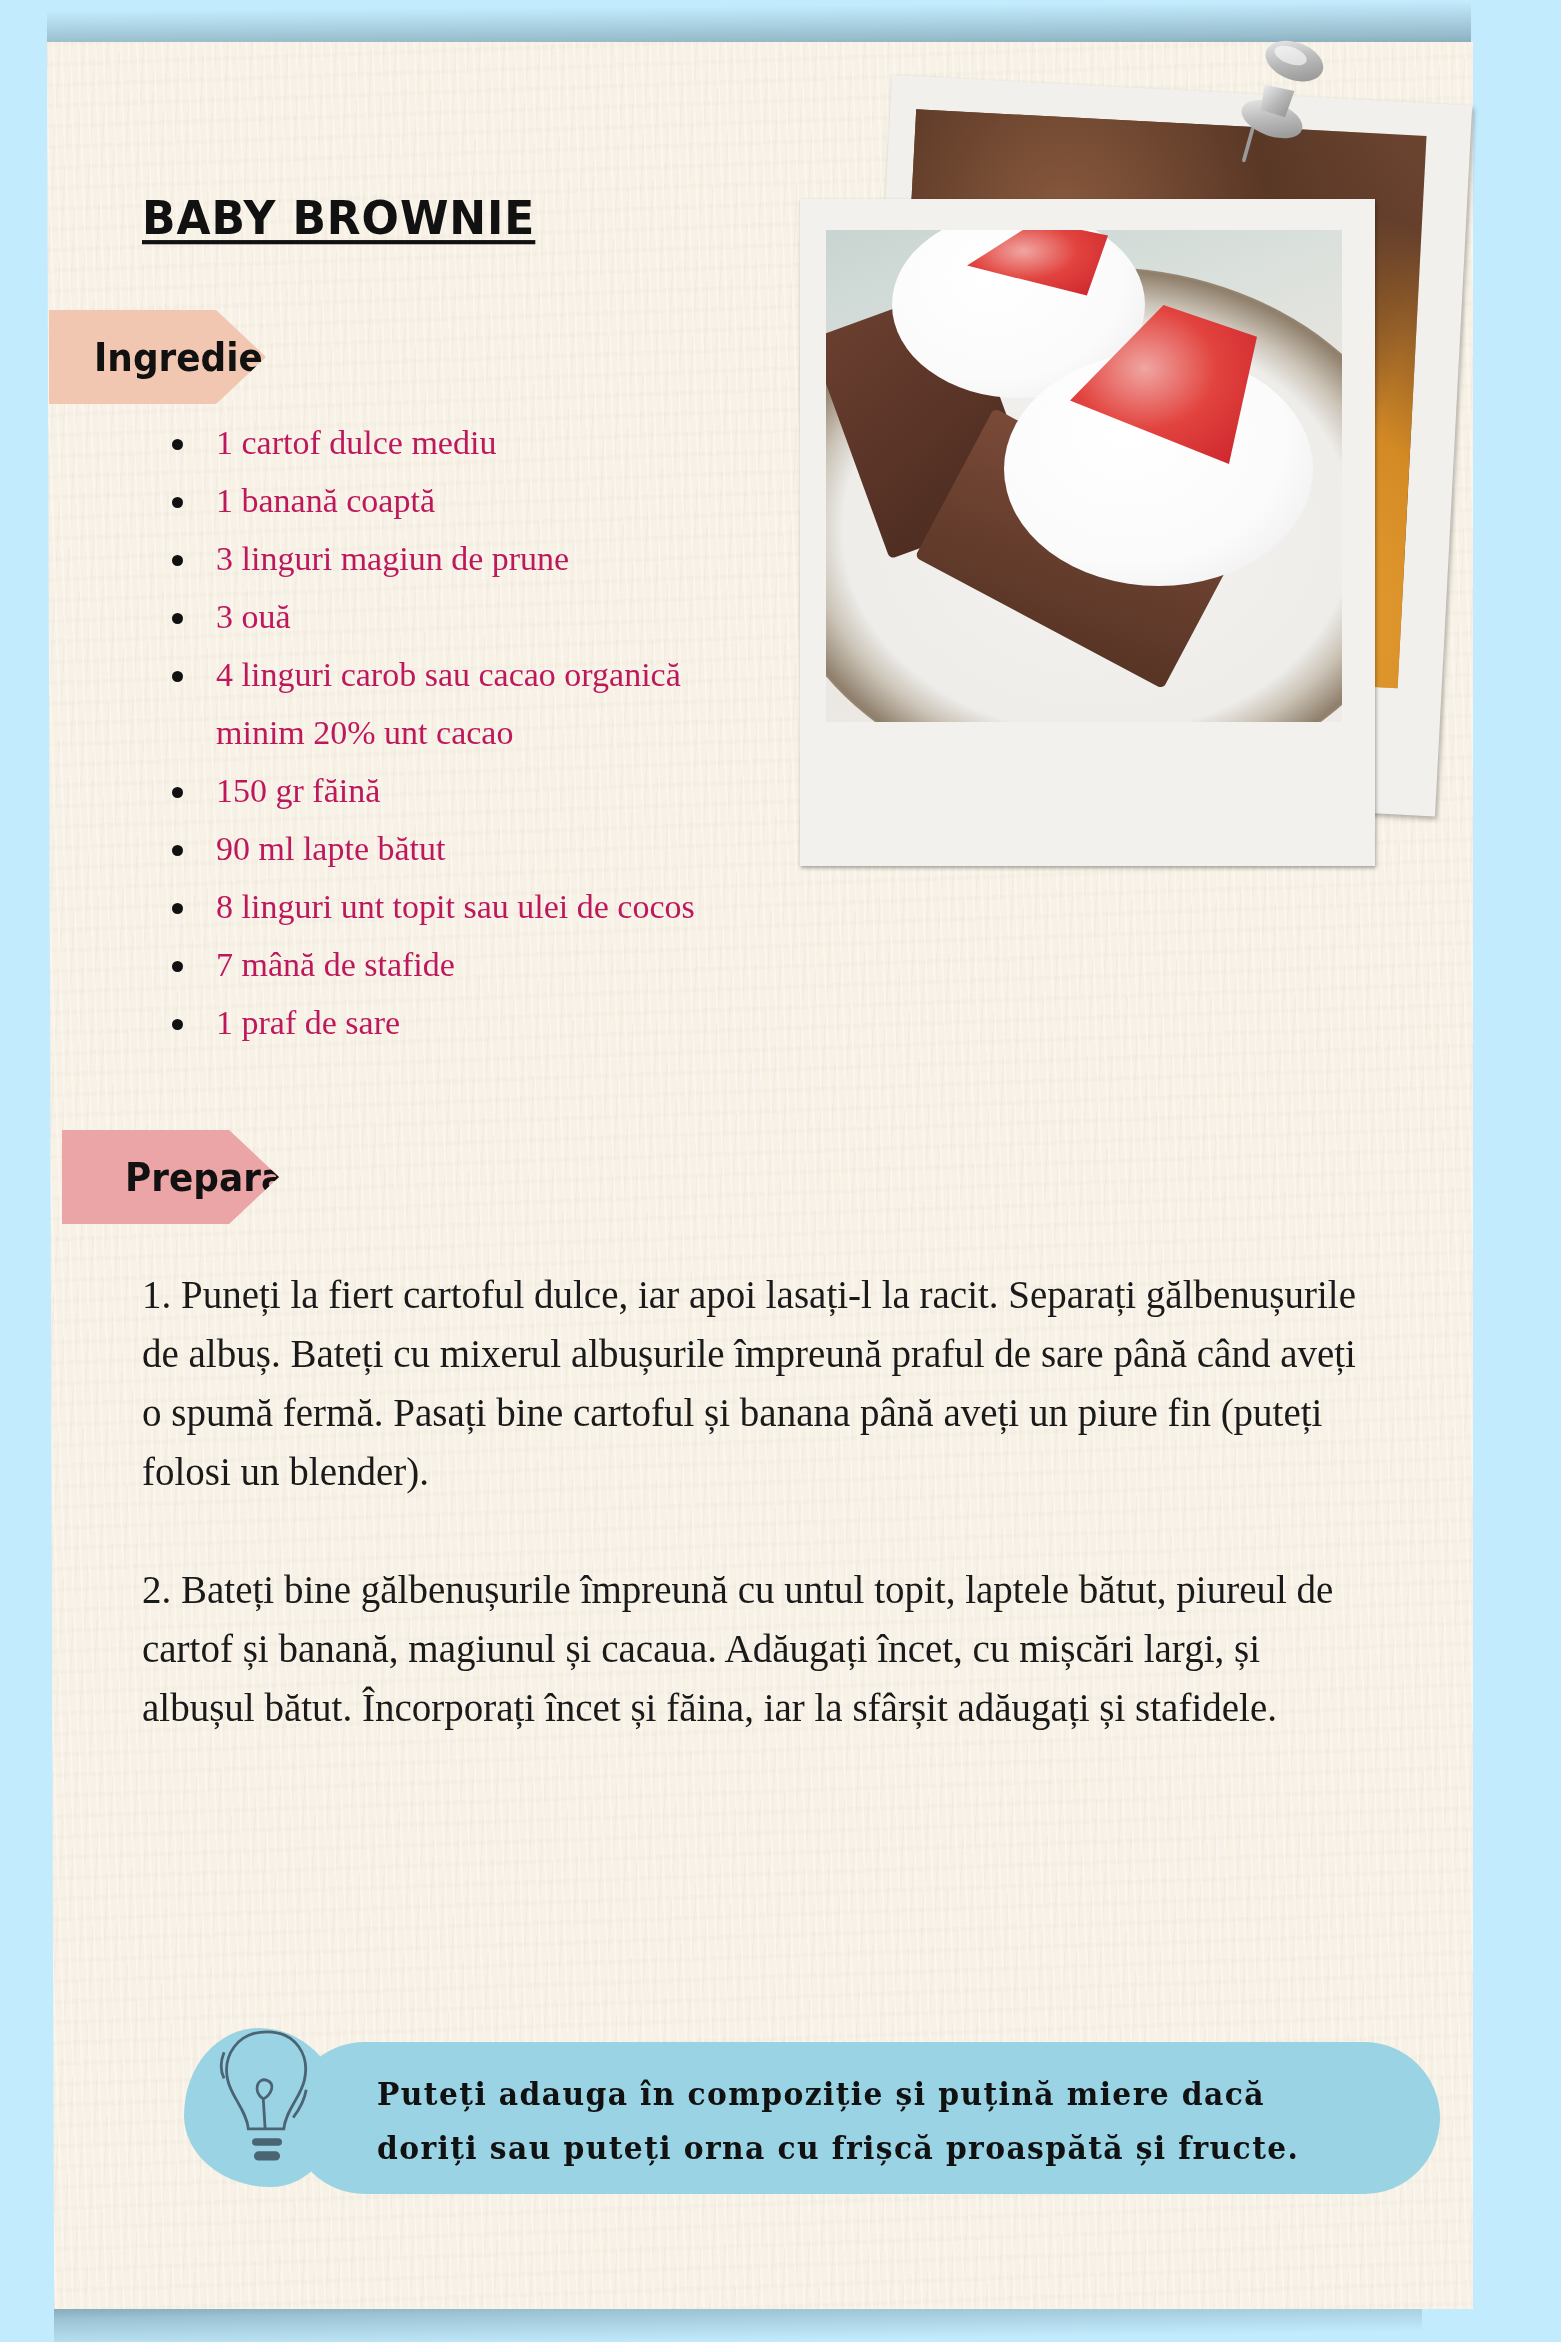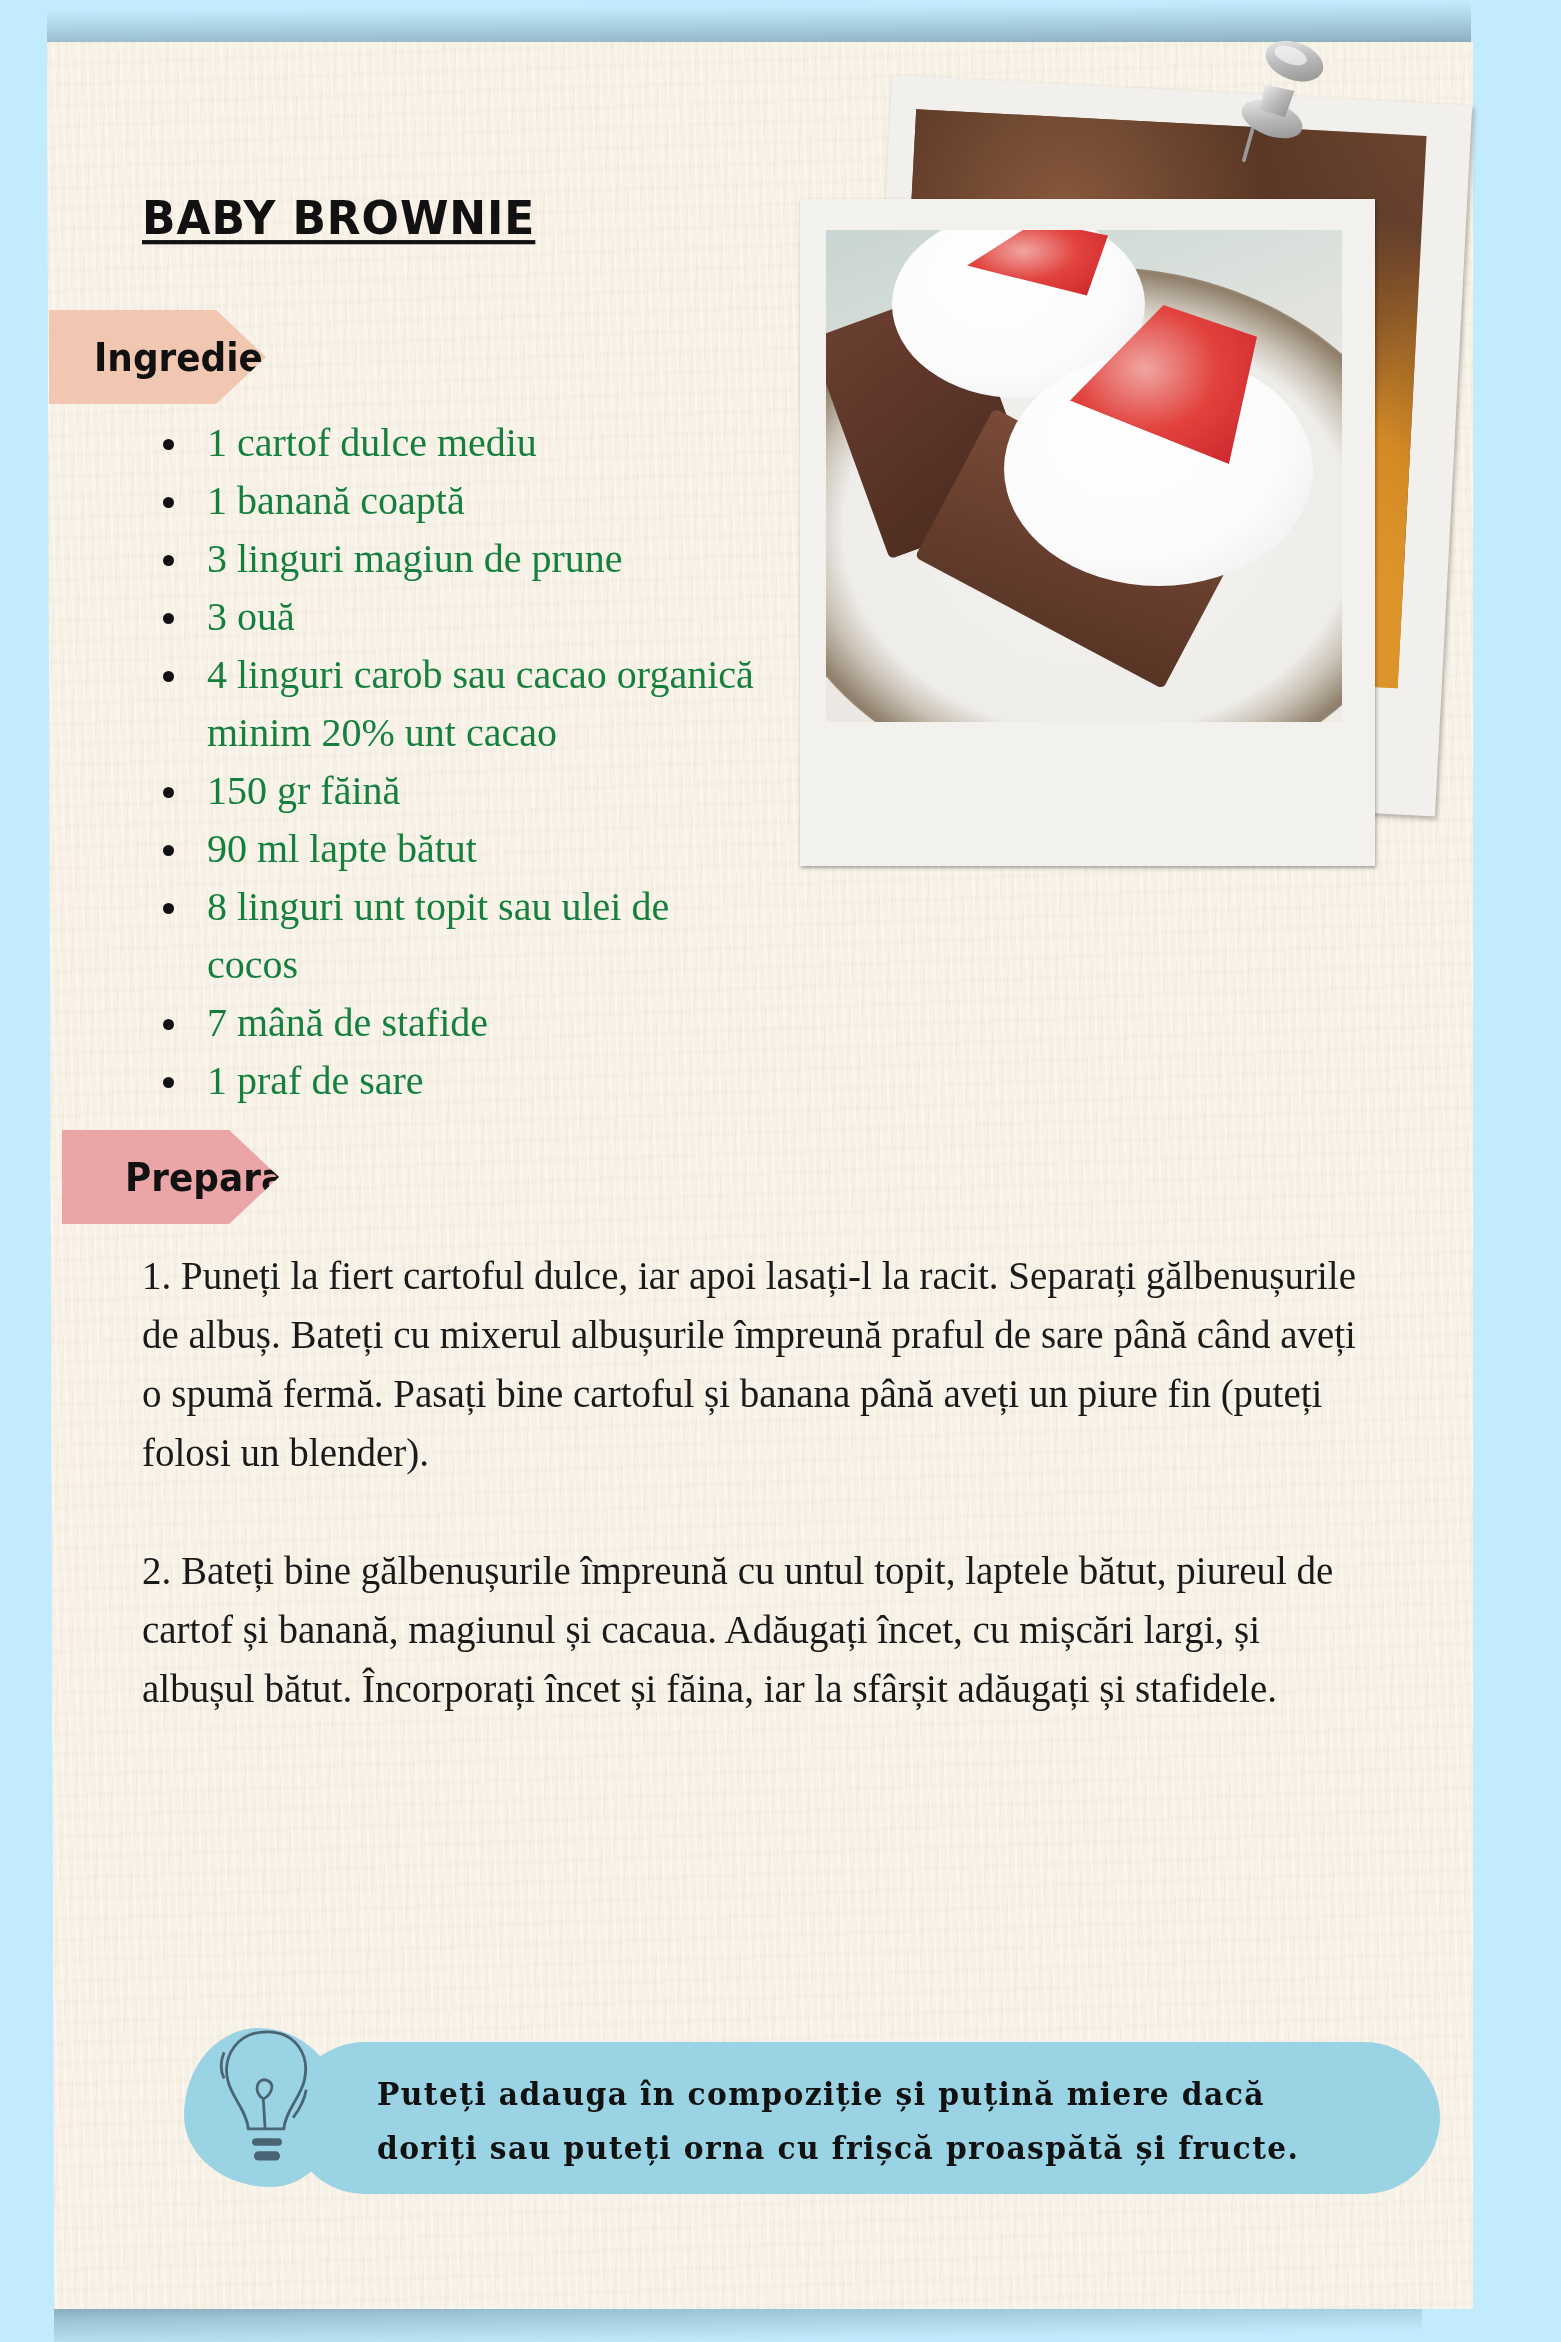--- a/index.html
+++ b/index.html
@@ -50,38 +50,38 @@
       font-family: "DejaVu Sans", sans-serif; font-weight: bold; color: #111;
       font-size: 39px;
       transform: scaleX(0.92); transform-origin: left center;
     }
     .banner.ingredients { left: 49px; top: 310px; width: 217px; background: #f2c7b2; width: 217px; }
     .banner.ingredients { width: 217px; }
     .banner.prep { left: 62px; top: 1130px; width: 217px; background: #eca5a6; }
 
     
     .ingredients-list {
-      position: absolute; left: 160px; top: 414px; width: 646px;
+      position: absolute; left: 169px; top: 414px; width: 646px;
       list-style: none;
-      font-family: "Liberation Serif", serif; font-size: 40px;
-      line-height: 58px; color: #15803d;
+      font-family: "Liberation Serif", serif; font-size: 34px;
+      line-height: 58px; color: #be185d;
     }
     .ingredients-list li { position: relative; padding-left: 47px; }
     .ingredients-list li::before {
       content: ""; position: absolute; left: 2.8px; top: 25px;
       width: 11.2px; height: 11.2px; border-radius: 50%; background: #111;
     }
 
     
     .steps {
       position: absolute; left: 142px; top: 1246px; width: 1237px;
       font-family: "Liberation Serif", serif; font-size: 39px;
       line-height: 59px; color: #1a1a1a;
     }
-    .steps p { margin-bottom: 59px; }
+    .steps p { margin-bottom: 59px; margin-top: 19px; }
 
     
     .photo-back {
       position: absolute; left: 892px; top: 75px; width: 581px; height: 712px;
       background: #f1f0ec;
       transform: rotate(3deg); transform-origin: top left;
       box-shadow: 1.9px 2.8px 5.6px rgba(0,0,0,0.3);
     }
     .photo-back .img {
       position: absolute; left: 26px; top: 33px; width: 511px; height: 553px;

